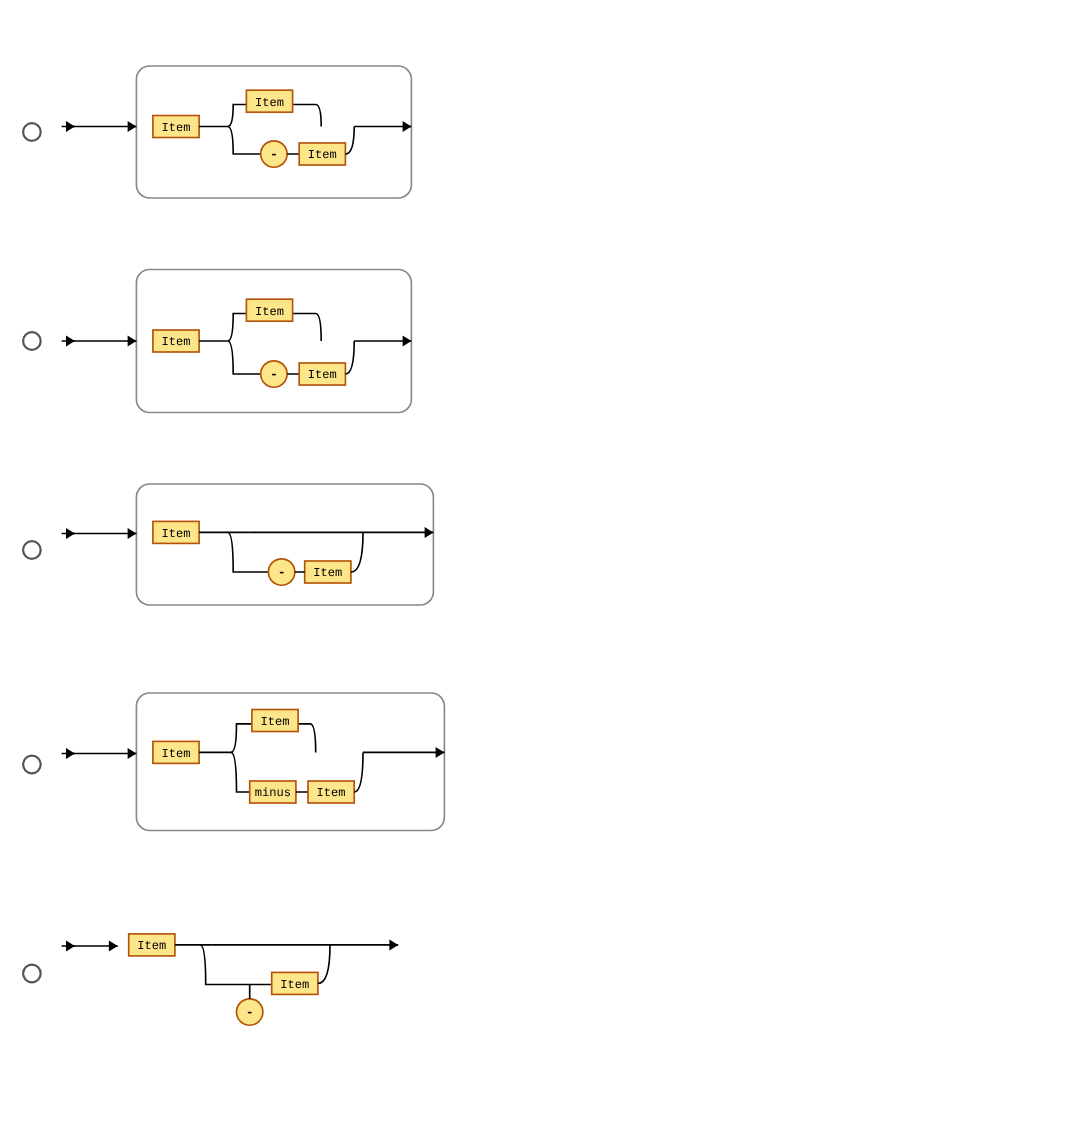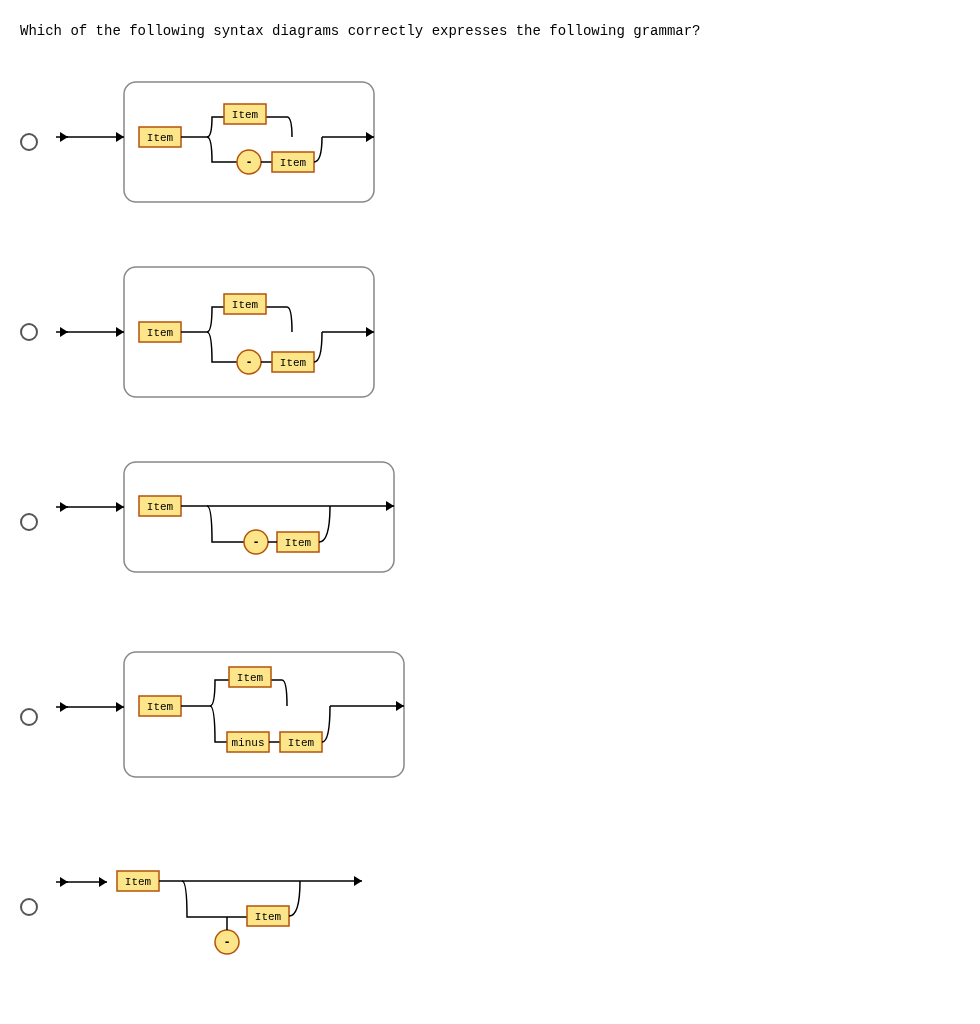--- a/index.html
+++ b/index.html
@@ -46,21 +46,20 @@
       align-items: center;
       gap: 14px;
       margin-bottom: 10px;
     }
 
   </style>
 </head>
 <body>
 
 <div class="question">
-  <div>Which of the following syntax diagrams correctly expresses the following grammar?</div>
 </div>
 
 <div class="options-container">
 
   <div class="option-container">
     <div class="radio-btn"></div>
     <svg class="diagram-svg" width="330" height="140" viewBox="0 0 330 140">
 
       <rect x="72" y="10" width="250" height="120" rx="12" ry="12" fill="none" stroke="#888" stroke-width="1.5"></rect>
 

